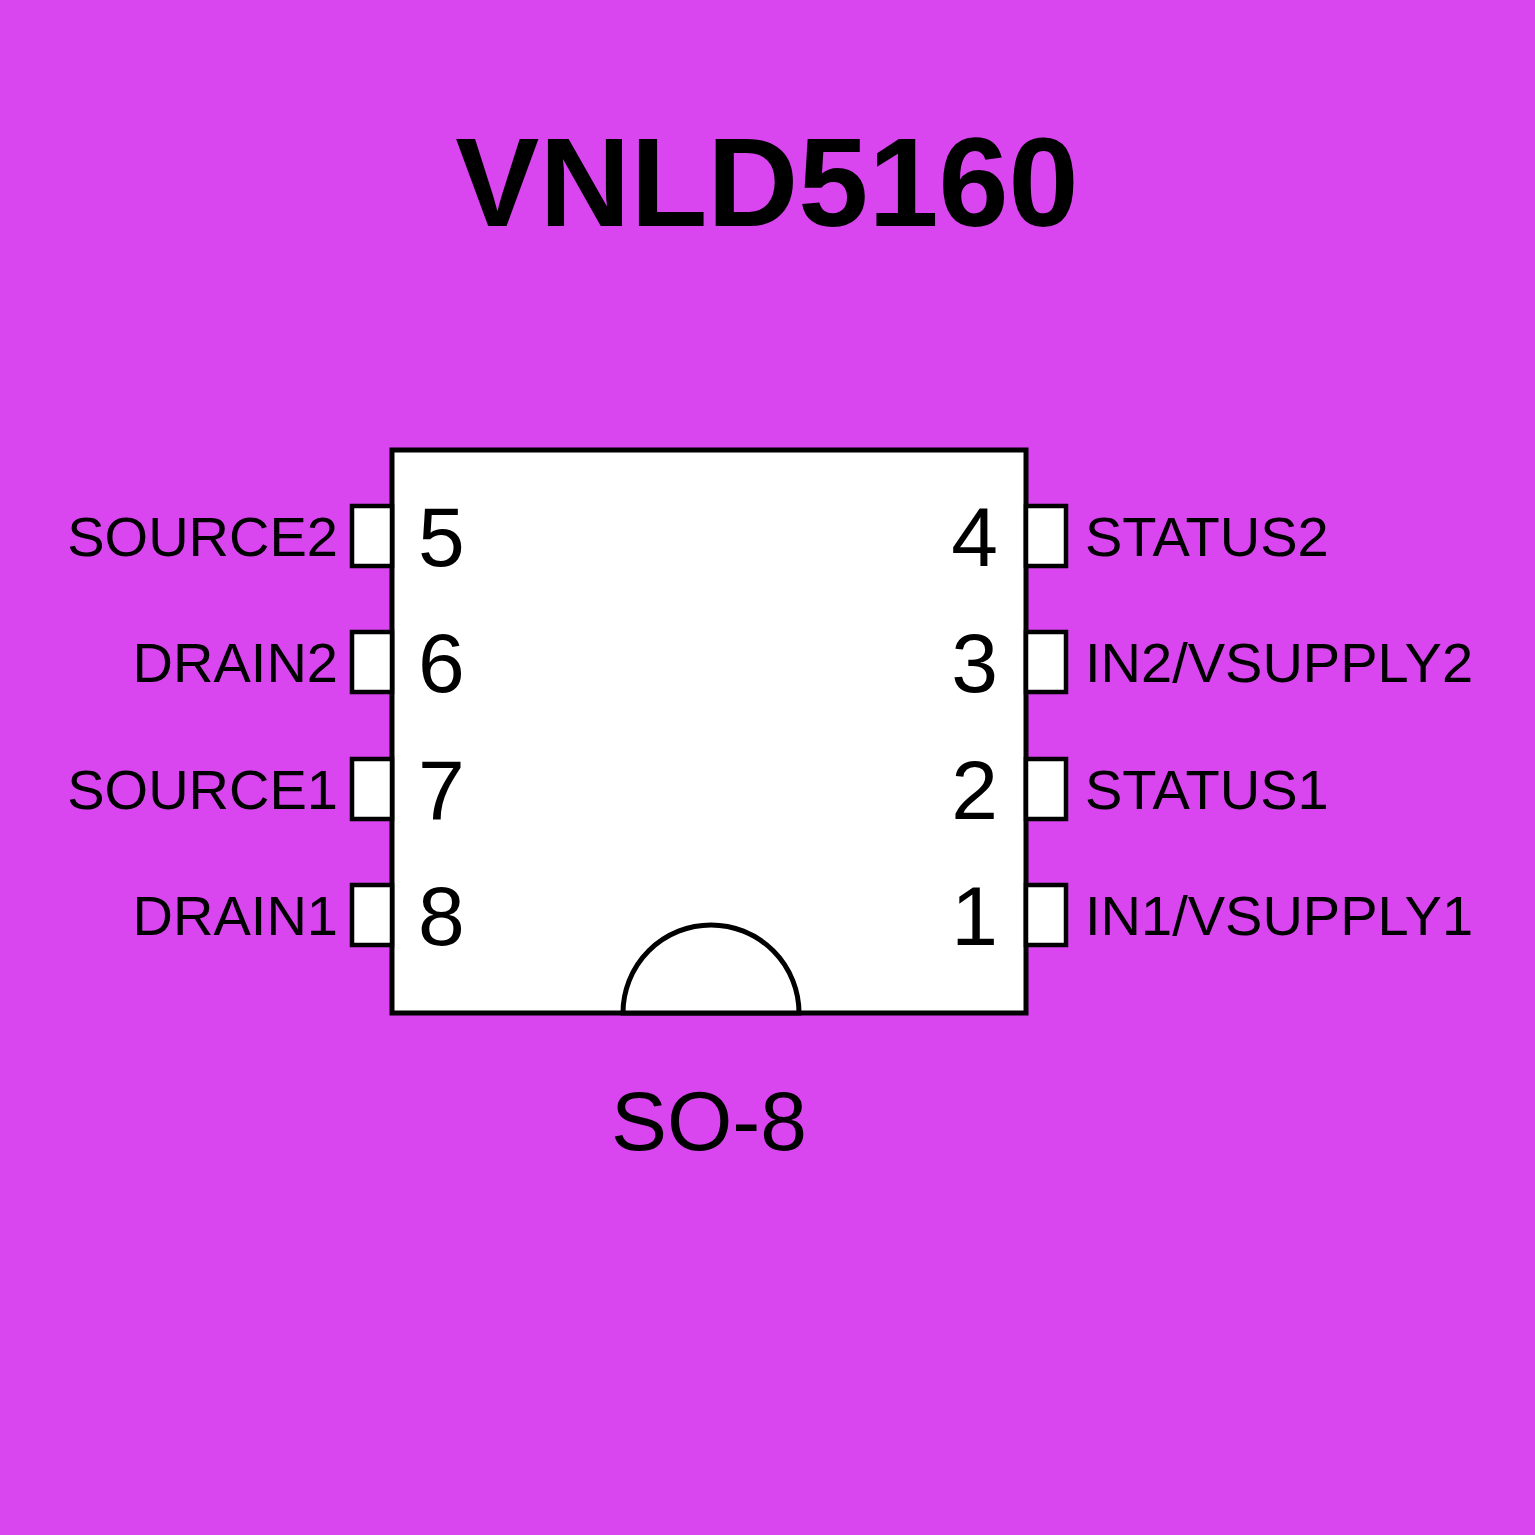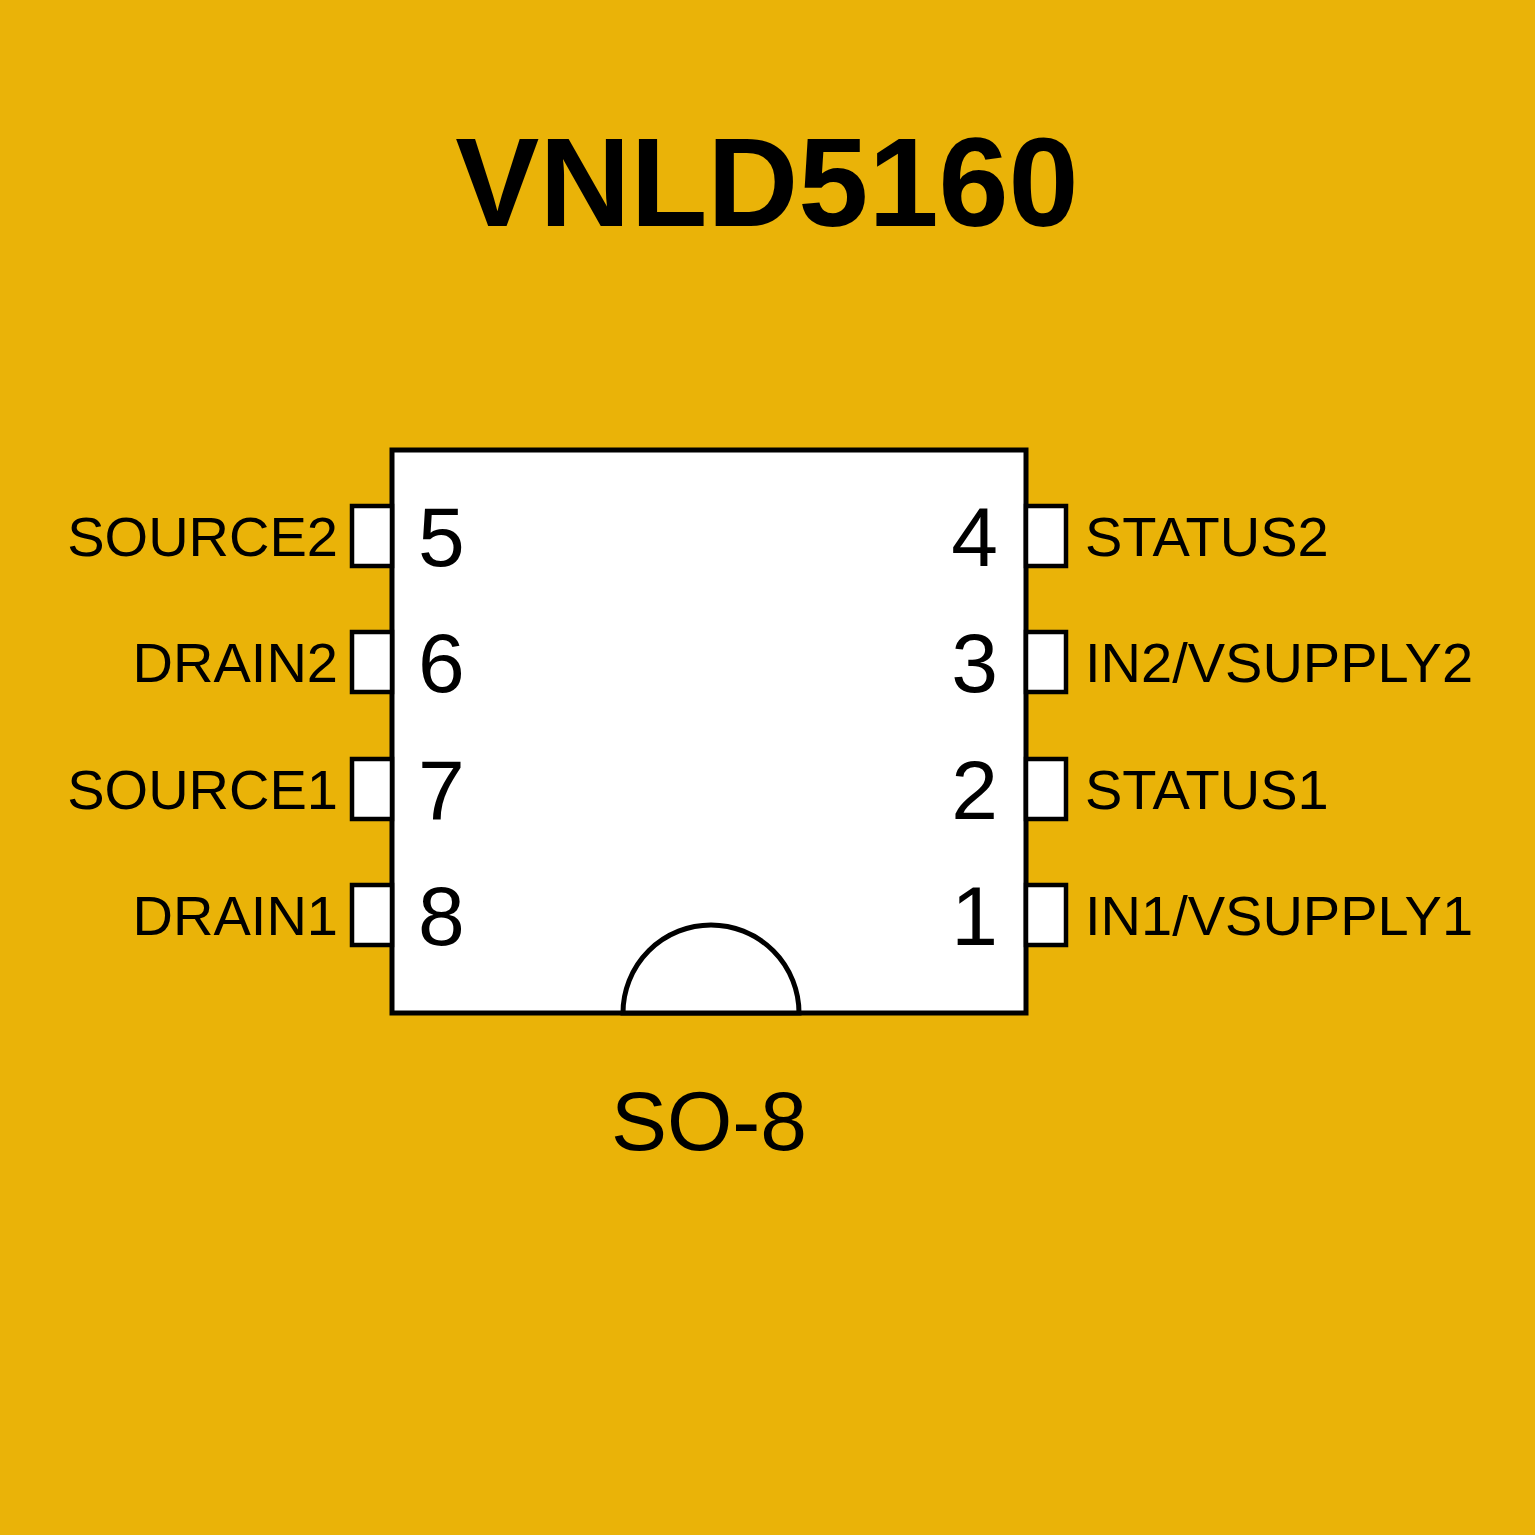--- a/index.html
+++ b/index.html
@@ -4,21 +4,21 @@
 <style>
   html, body {
     margin: 0;
     padding: 0;
     background: #ffffff;
   }
   .page {
     position: relative;
     width: 1535px;
     height: 1535px;
-    background: #eab308;
+    background: #d946ef;
     overflow: hidden;
     font-family: "Liberation Sans", sans-serif;
   }
   svg {
     display: block;
   }
   text {
     fill: #000000;
     font-family: "Liberation Sans", sans-serif;
   }

